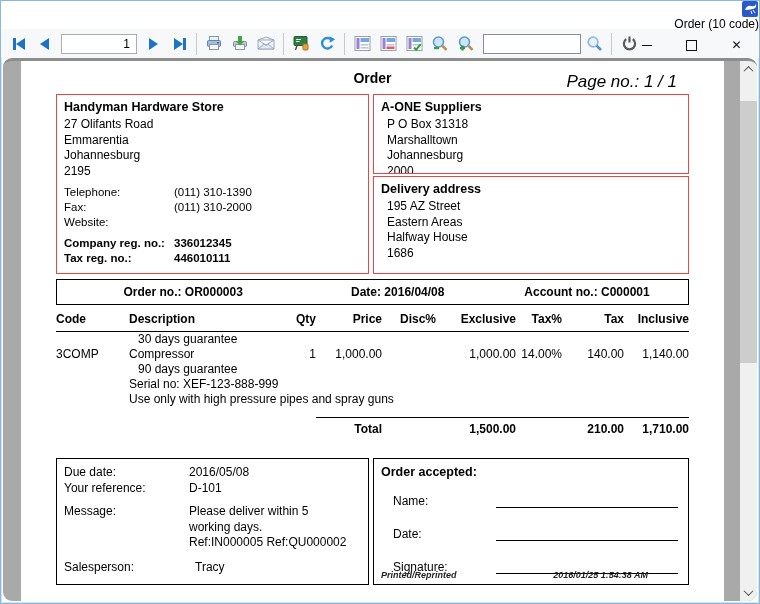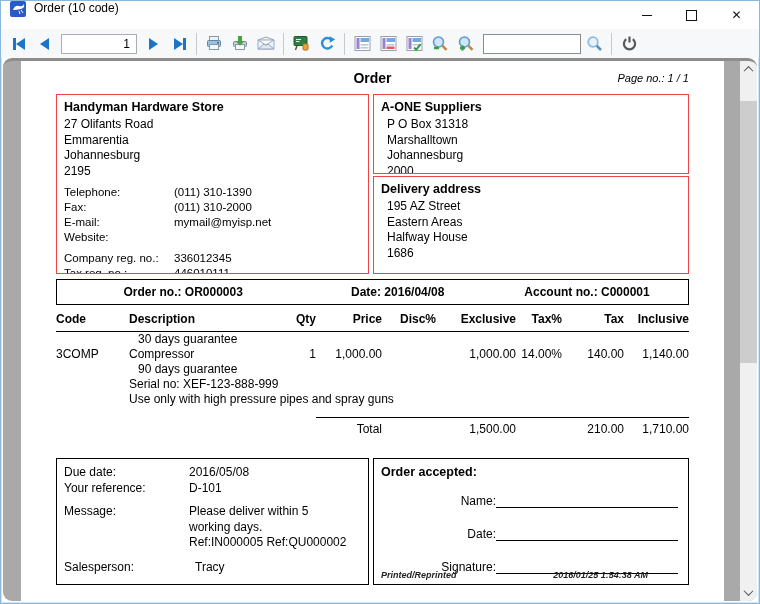--- a/index.html
+++ b/index.html
@@ -1,19 +1,19 @@
 <!DOCTYPE html>
 <html><head>
 <meta charset="utf-8">
 <style>
   html,body{margin:0;padding:0;background:#d8d8d8;font-family:"Liberation Sans",sans-serif;}
   .window{position:relative;width:760px;height:604px;background:#fff;box-sizing:border-box;
           border:1px solid #8ab8dd;box-shadow:inset 0 0 0 1px #cfe6f7;overflow:hidden;}
   
-  .titlebar{height:28px;display:flex;align-items:flex-start;padding-left:9px;background:#fff;}
+  .titlebar{height:28px;display:flex;align-items:flex-end;padding-left:9px;background:#fff;flex-direction:column;}
   .app-icon{width:17px;height:16px;flex:none;display:flex;}
   .titletext{font-size:12px;color:#000;margin-left:7px;white-space:nowrap;}
   .win-controls{margin-left:auto;display:flex;height:28px;}
   .win-btn{width:45px;height:28px;display:flex;align-items:center;justify-content:center;color:#111;cursor:default;}
   .min-glyph{width:10px;height:1px;background:#111;display:block;}
   .max-glyph{width:9px;height:9px;border:1px solid #111;display:block;}
   .close-glyph{font-size:12px;line-height:1;}
   
   .toolbar{height:29px;display:flex;align-items:center;padding:0 5px;background:#f7f8f9;}
   .tb-btn{min-width:24px;height:24px;display:flex;align-items:center;justify-content:center;margin:0 1px;}
@@ -30,61 +30,61 @@
   .scrollbar{position:absolute;right:0;top:0;bottom:0;width:17px;background:#f0f0f0;}
   .sb-btn{position:absolute;left:0;width:17px;height:17px;display:flex;align-items:center;justify-content:center;}
   .sb-up{top:0;} .sb-down{bottom:0;}
   .chev{width:6px;height:6px;border-left:1.6px solid #505050;border-top:1.6px solid #505050;}
   .chev.up{transform:rotate(45deg) translate(1px,1px);}
   .chev.down{transform:rotate(225deg) translate(1px,1px);}
   .sb-thumb{position:absolute;left:0;width:17px;top:40px;height:262px;background:#cdcdcd;}
   
   .doc-title-row{position:relative;height:27px;}
   .doc-title{text-align:center;font-weight:bold;font-size:14px;padding-top:3px;}
-  .page-no{position:absolute;right:0;top:5px;font-style:italic;font-size:11px;}
+  .page-no{position:absolute;right:12px;top:5px;font-style:italic;font-size:17px;}
   .addr-grid{display:grid;grid-template-columns:313px 316px;column-gap:4px;grid-template-rows:80px 98px;row-gap:2px;}
   .box{border:1px solid #ef4444;box-sizing:border-box;overflow:hidden;}
   .box-store{grid-row:1 / 3;}
   .box-title{font-weight:bold;font-size:12.5px;padding:5px 0 3px 7px;}
   .addr-line{padding-left:13px;line-height:15.5px;font-size:12px;}
   .store-lines .addr-line{padding-left:7px;}
   .kv{display:flex;line-height:15px;font-size:11.5px;padding-left:7px;}
   .kv .k{width:110px;flex:none;}
   .store-contacts{margin-top:6px;}
-  .store-regs{margin-top:6px;}
+  .store-regs{margin-top:6px;font-weight:bold;}
   .order-bar{display:grid;grid-template-columns:40% 28% 32%;border:1px solid #000;height:24px;align-items:center;
              font-weight:bold;margin-top:5px;font-size:12px;}
   .order-bar span{text-align:center;}
   table.items{width:100%;border-collapse:collapse;table-layout:fixed;margin-top:3px;}
   table.items th{font-weight:bold;font-size:12px;padding:4px 0 5px;border-bottom:1px solid #000;}
   table.items th.l{text-align:left;} table.items th.r{text-align:right;}
   table.items td{font-size:12px;padding:0;line-height:15px;vertical-align:top;}
   table.items td.r{text-align:right;}
   tr.rfirst td{padding-top:8px;}
   .note-cell{padding-left:0;}
   .note-cell.indent{padding-left:9px;}
   tr.spacer td{height:10px;}
-  tr.total td{font-weight:normal;}
+  tr.total td{font-weight:bold;}
   tr.total td.line{border-top:1px solid #000;padding-top:4px;}
   td.total-label{text-align:right;padding-right:16px;}
   .footer-grid{display:grid;grid-template-columns:313px 316px;column-gap:4px;margin-top:21px;height:127px;}
   .fbox{border:1px solid #000;box-sizing:border-box;position:relative;overflow:hidden;}
   .footer-left{padding:6px 0 0 7px;font-size:12px;}
   .fl-row{display:flex;line-height:15.5px;}
   .fl-row .k{width:125px;flex:none;}
   .msg-block{display:flex;margin-top:8px;line-height:15.5px;}
   .msg-block .k{width:125px;flex:none;}
   .sales-row{display:flex;margin-top:9px;line-height:15.5px;}
   .sales-row .k{width:125px;flex:none;}
   .sales-row .v{padding-left:6px;}
   .footer-right{padding:6px 8px 0 7px;}
   .fr-title{font-weight:bold;font-size:12.5px;}
   .fr-row{display:flex;align-items:flex-end;margin-top:14px;height:19px;font-size:12px;}
   .fr-row:first-of-type{margin-top:10px;}
-  .fr-label{width:103px;padding-left:12px;flex:none;text-align:right;}
+  .fr-label{width:103px;padding-left:12px;flex:none;}
   .fr-line{flex:1;border-bottom:1px solid #000;height:100%;margin-right:2px;}
   .printed-row{position:absolute;bottom:4px;left:7px;right:8px;display:flex;font-size:9px;
                font-style:italic;font-weight:bold;color:#222;}
   .printed-ts{margin-left:auto;margin-right:32px;}
 </style>
 </head>
 <body>
 
 <div class="window">
 
@@ -260,24 +260,20 @@
                 <div class="addr-line">2195</div>
               </div>
             <div class="store-contacts">
                 <div class="kv">
                   <span class="k">Telephone:</span>
                   <span class="v">(011) 310-1390</span>
                 </div>
                 <div class="kv">
                   <span class="k">Fax:</span>
                   <span class="v">(011) 310-2000</span>
-                </div>
-                <div class="kv">
-                  <span class="k">E-mail:</span>
-                  <span class="v">mymail@myisp.net</span>
                 </div>
                 <div class="kv">
                   <span class="k">Website:</span>
                   <span class="v"></span>
                 </div>
               </div>
             <div class="store-regs">
                 <div class="kv">
                   <span class="k">Company reg. no.:</span>
                   <span class="v">336012345</span>

